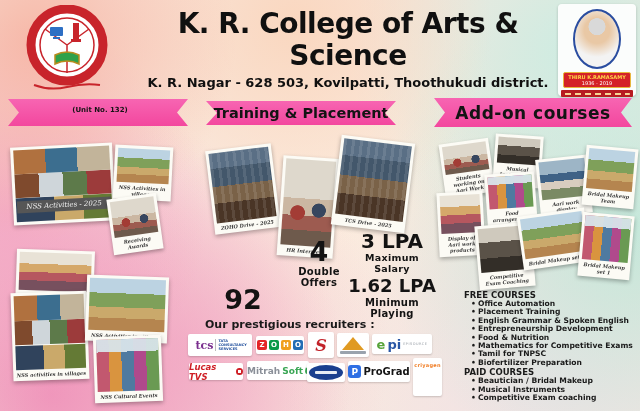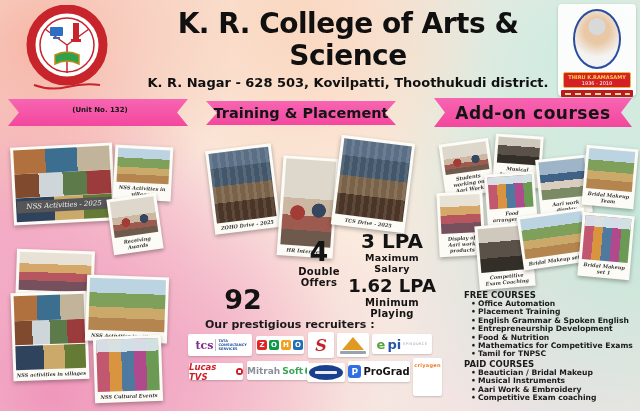--- a/index.html
+++ b/index.html
@@ -302,20 +302,20 @@
 
   <div class="abs courses">
     <div class="c-head">FREE COURSES</div>
     <div class="c-item">Office Automation</div>
     <div class="c-item">Placement Training</div>
     <div class="c-item">English Grammar &amp; Spoken English</div>
     <div class="c-item">Entrepreneurship Development</div>
     <div class="c-item">Food &amp; Nutrition</div>
     <div class="c-item">Mathematics for Competitive Exams</div>
     <div class="c-item">Tamil for TNPSC</div>
+    <div class="c-item">Biofertilizer Preparation</div>
     <div class="c-head">PAID COURSES</div>
     <div class="c-item">Beautician / Bridal Makeup</div>
     <div class="c-item">Musical Instruments</div>
-    <div class="c-item">Aari Work &amp; Embroidery</div>
     <div class="c-item">Competitive Exam coaching</div>
   </div>
 
 </div>
 
 </body></html>

